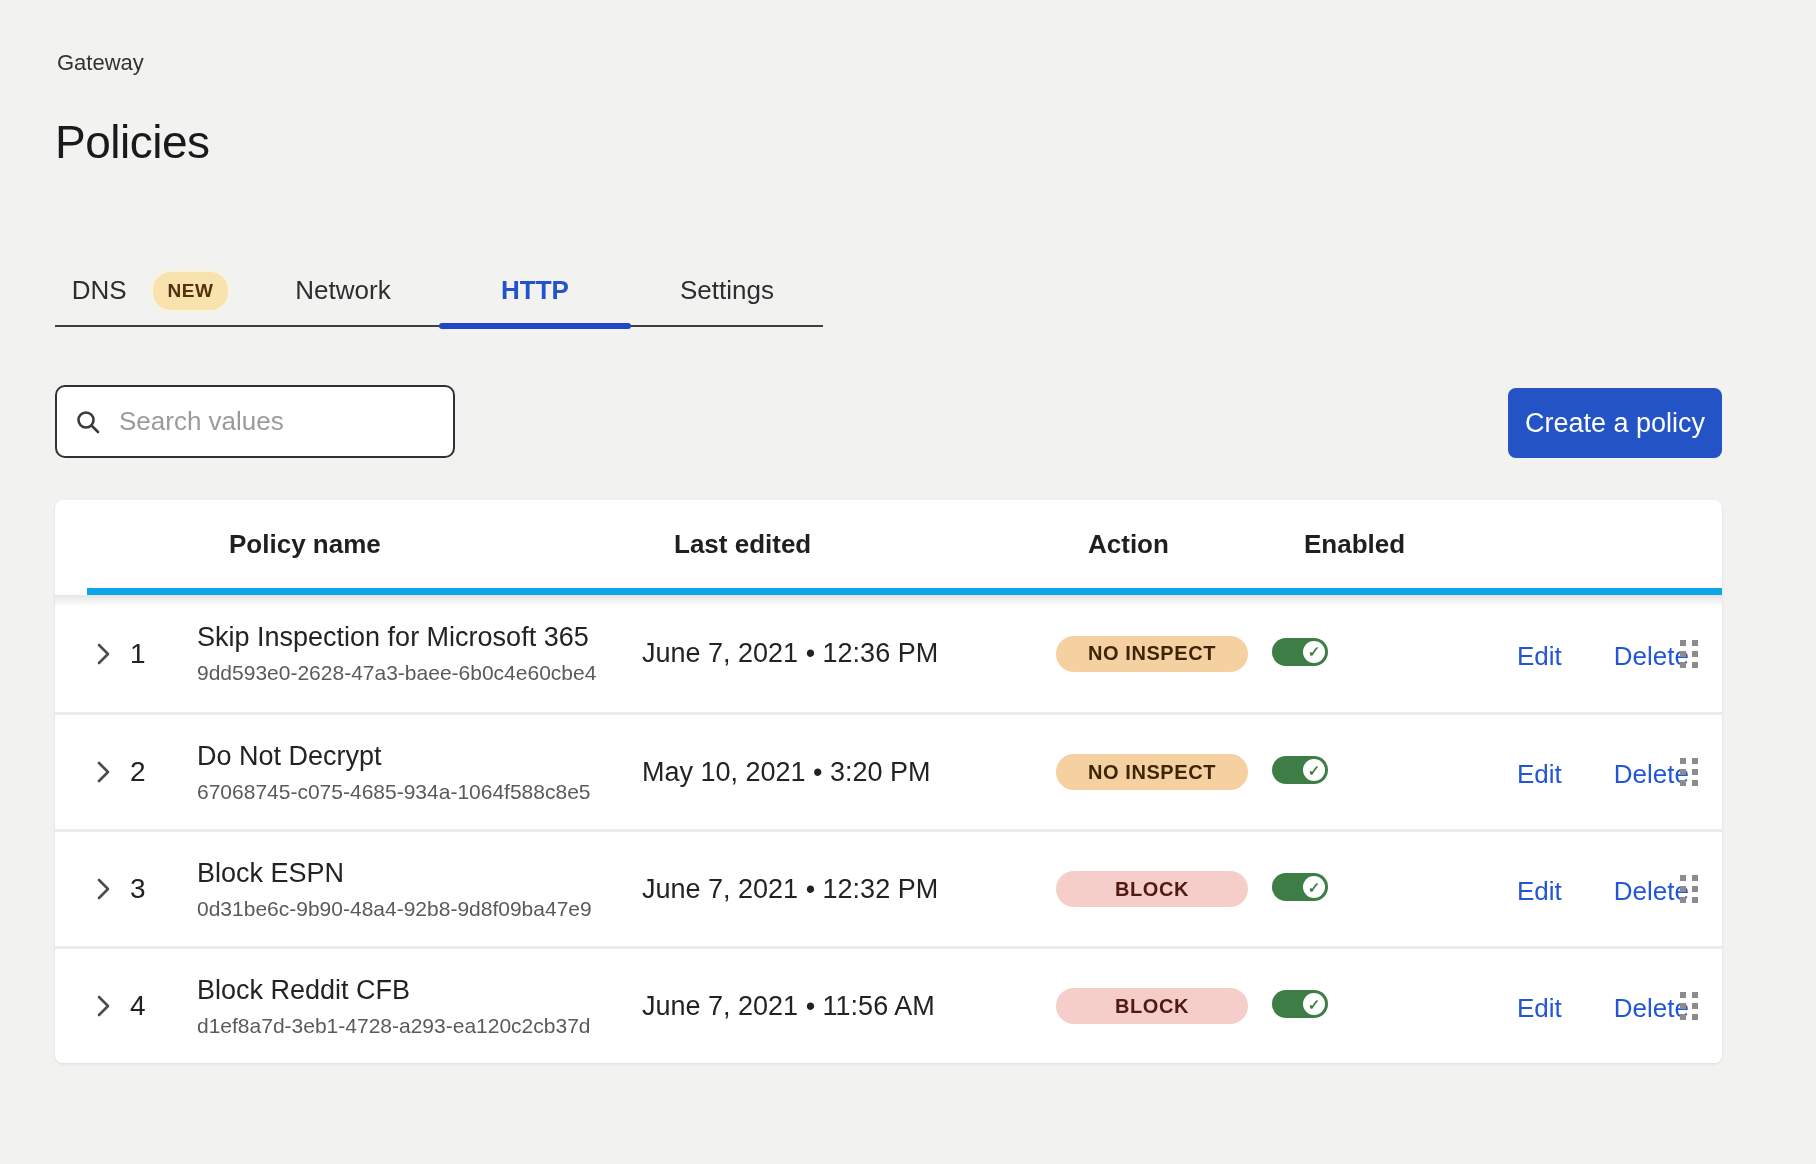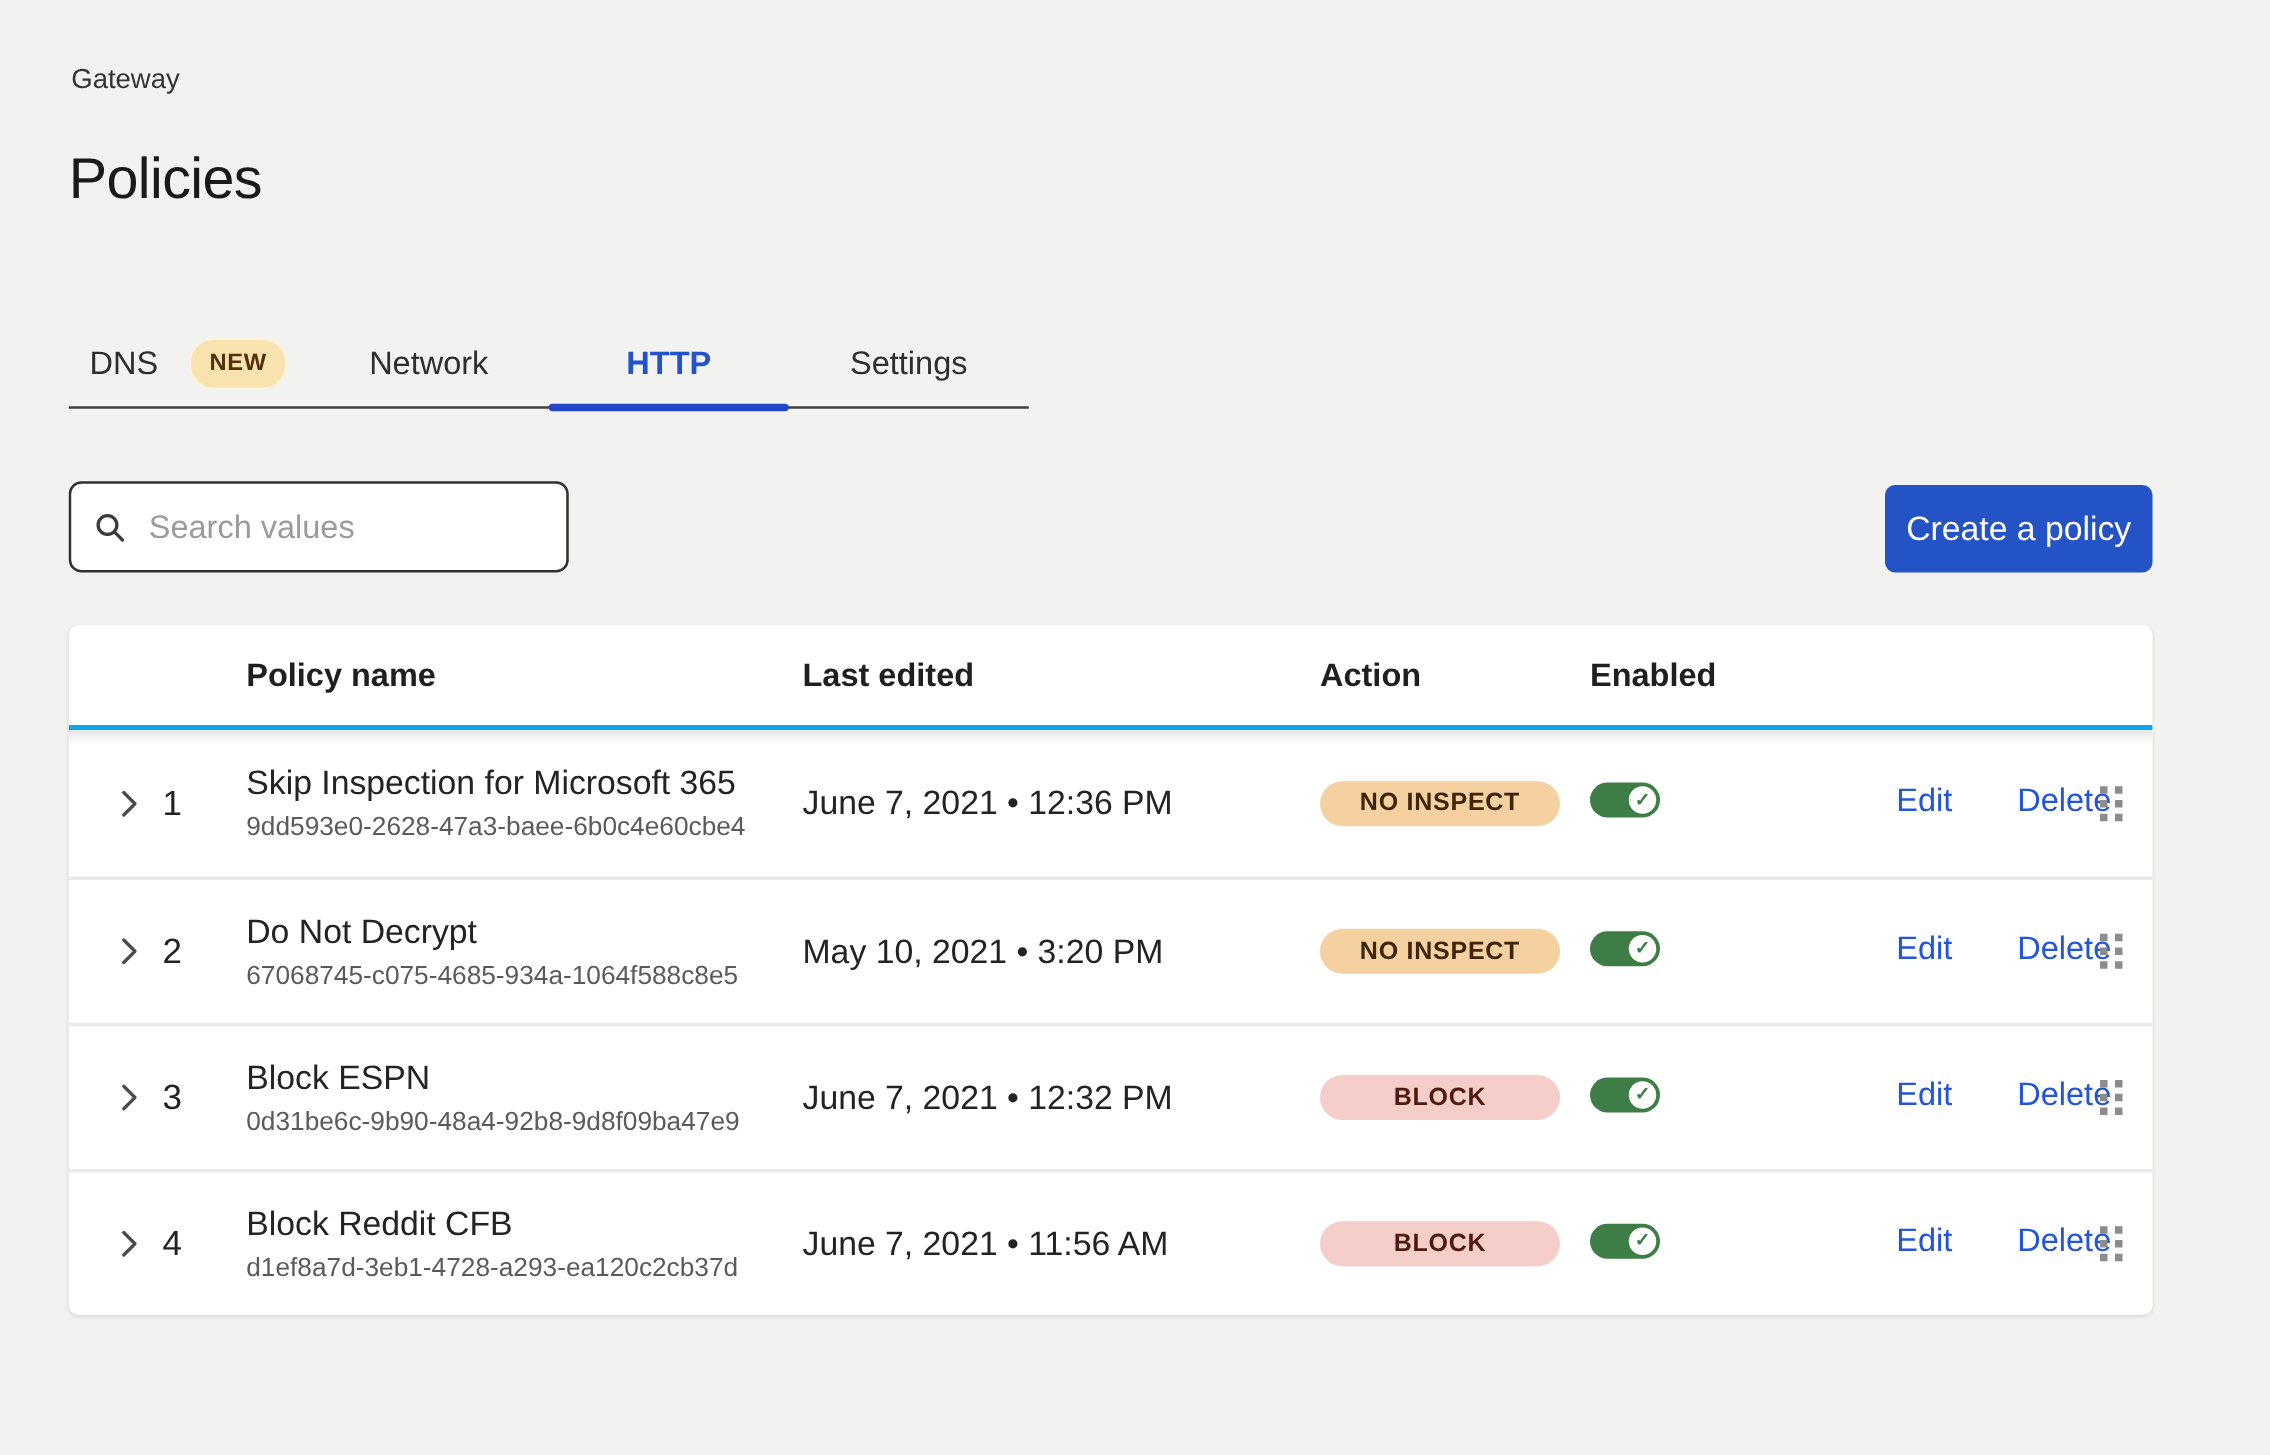--- a/index.html
+++ b/index.html
@@ -40,21 +40,21 @@
     font-family:inherit;background:transparent;}
   .search-input::placeholder{color:#9b9b9b;}
   .create-btn{position:absolute;top:388px;right:94px;height:70px;padding:0 17px;
     background:#2453c6;color:#fff;border:none;border-radius:8px;
     font-size:27px;font-family:inherit;cursor:pointer;}
 
   
   .card{position:absolute;left:55px;top:500px;width:1667px;background:#fff;
     border-radius:8px;box-shadow:0 1px 3px rgba(0,0,0,0.10);overflow:hidden;}
   .thead{display:grid;grid-template-columns:var(--cols);align-items:center;
-    height:84px;border-bottom:4px solid #0ea5e9;}
+    height:95px;border-bottom:7px solid #0ea5e9;margin-left:32px;}
   .th{font-size:26px;font-weight:700;color:#1f1f1f;}
   .trow{display:grid;grid-template-columns:var(--cols);align-items:center;
     height:117px;background:#fff;position:relative;}
   .trow + .trow{border-top:3px solid #ebebe9;}
   .trow:first-child::before{content:"";position:absolute;left:0;right:0;top:0;height:12px;
     background:linear-gradient(rgba(0,0,0,0.10),rgba(0,0,0,0));pointer-events:none;}
 
   .cell-expand{padding-left:36px;}
   .chev-btn{background:none;border:none;cursor:pointer;padding:4px;display:flex;}
   .row-num{font-size:28px;color:#222;}
@@ -69,21 +69,21 @@
   .badge.block{background:#f5cec9;color:#501912;}
 
   .toggle{width:56px;height:28px;border-radius:14px;background:#c4c4c4;border:none;
     position:relative;cursor:pointer;padding:0;}
   .toggle.on{background:#3e7d46;}
   .toggle .knob{position:absolute;top:3px;left:3px;width:22px;height:22px;border-radius:50%;
     background:#fff;display:flex;align-items:center;justify-content:center;
     font-size:15px;font-weight:700;color:#3e7d46;line-height:1;}
   .toggle.on .knob{left:auto;right:3px;}
 
-  .cell-actions{display:flex;align-items:flex-start;padding-left:50px;}
+  .cell-actions{display:flex;align-items:flex-end;padding-left:50px;}
   .link{font-size:26px;color:#2355d8;text-decoration:none;cursor:pointer;}
   .vdiv{width:2px;height:36px;background:#bdbdbd;margin:0 26px;}
 
   .drag-handle{display:grid;grid-template-columns:6px 6px;grid-auto-rows:6px;
     column-gap:6px;row-gap:5px;cursor:grab;background:none;border:none;padding:0;}
   .drag-handle i{background:#8c8c8c;display:block;}
 </style>
 </head>
 <body>
 

